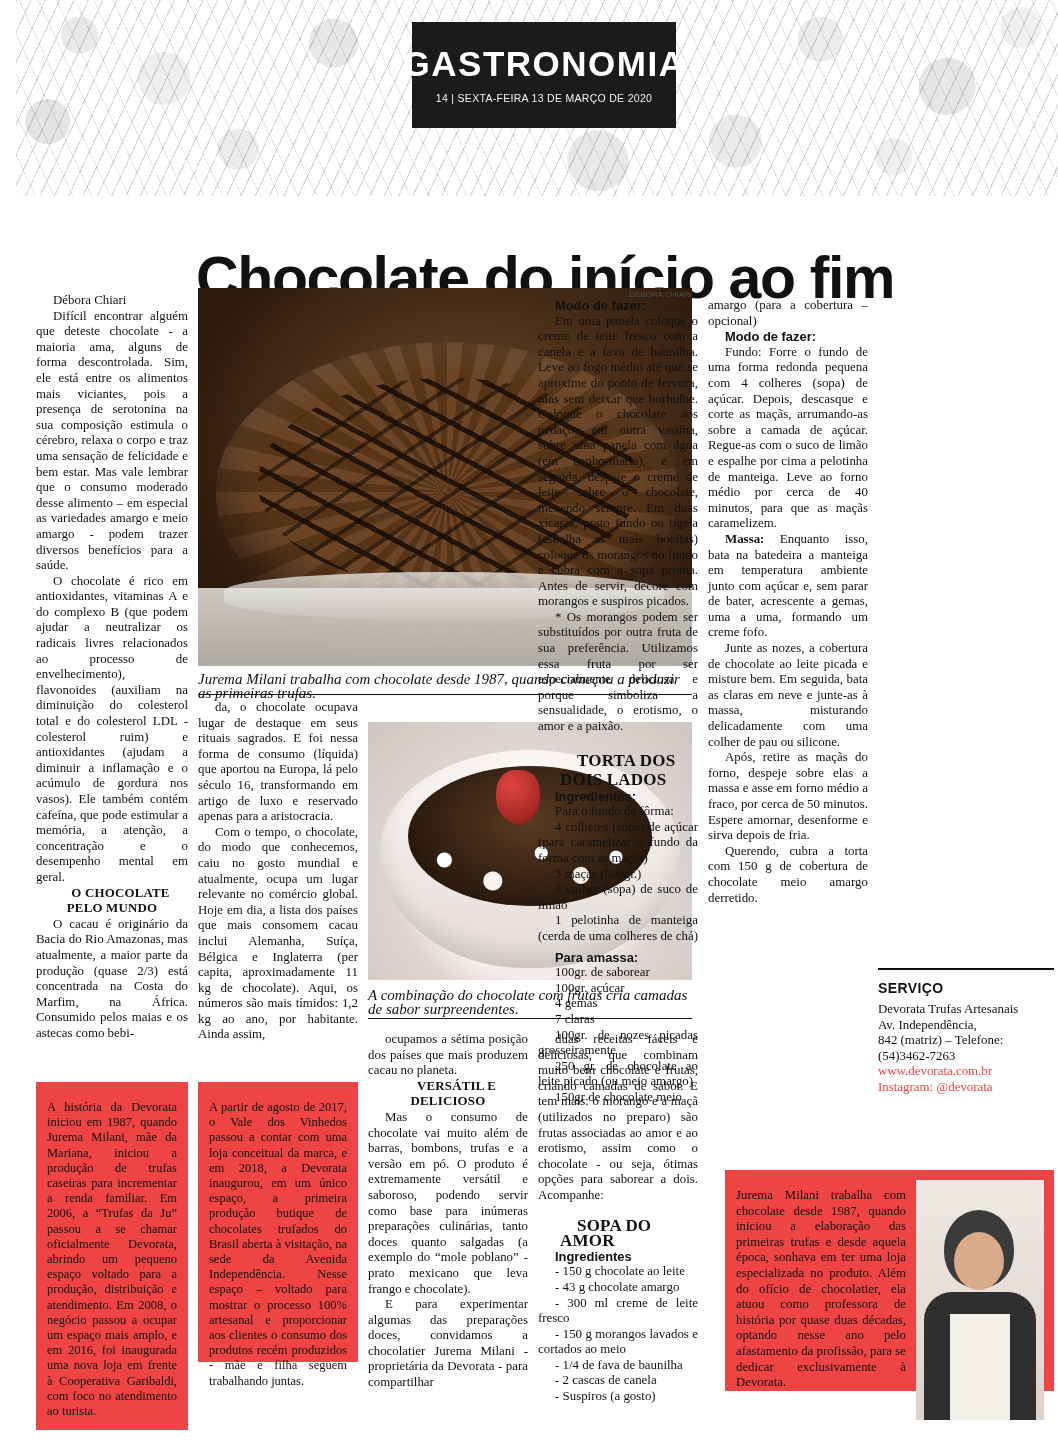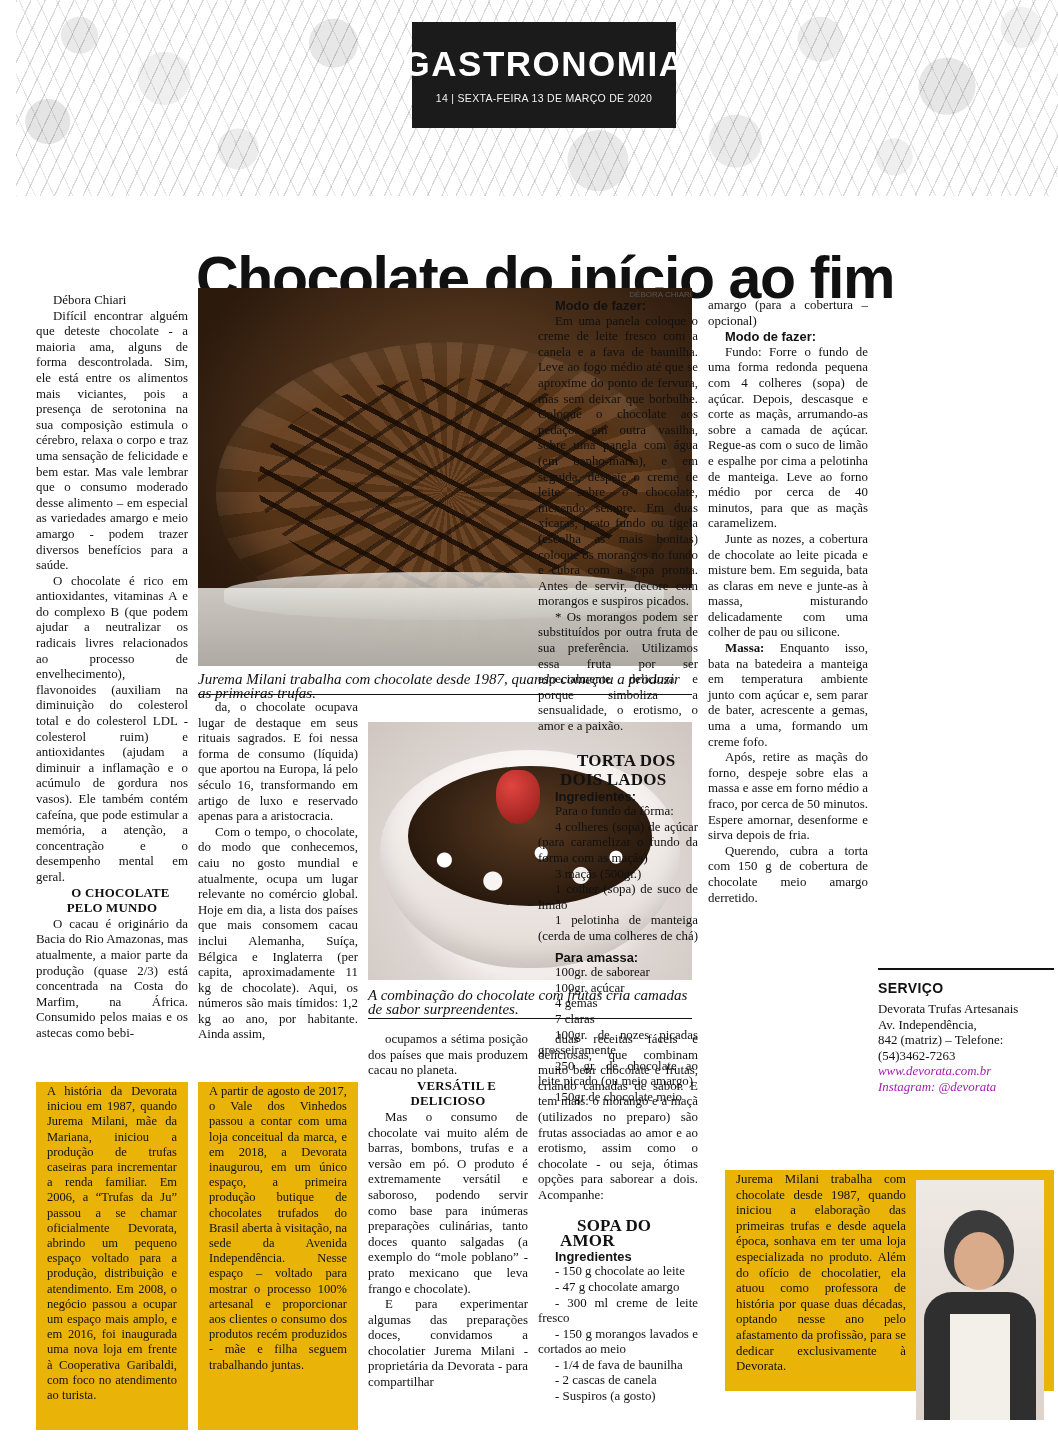--- a/index.html
+++ b/index.html
@@ -178,27 +178,27 @@
   
   #c2 { left:182px; top:700px; width:160px; }
   #c3 { left:352px; top:1032px; width:160px; }
   #c4 { left:522px; top:1032px; width:160px; }
   #c5 { left:522px; top:298px; width:160px; }
   #c6 { left:692px; top:298px; width:160px; }
 
   
   .ybox {
     position:absolute;
-    background:#eab308;
-    padding:2px 11px;
+    background:#ef4444;
+    padding:18px 11px;
     font-size:12.5px; line-height:15.2px;
     text-align:justify;
   }
   #ybox1 { left:20px; top:1082px; width:152px; height:348px; }
-  #ybox2 { left:182px; top:1082px; width:160px; height:348px; }
+  #ybox2 { left:182px; top:1082px; width:160px; height:280px; }
   #ybox3 { left:709px; top:1170px; width:329px; height:221px; }
   .ybox p { margin:0; text-indent:0; }
 
   #ybox3 .yb3-text {
     width:170px; font-size:12.8px; line-height:15.6px;
   }
   .yb3-photo {
     position:absolute; right:10px; top:10px; width:128px; height:240px;
     background:linear-gradient(#efe9e4,#ddd3cb);
     overflow:hidden;
@@ -227,21 +227,21 @@
   .servico-rule { position:absolute; left:862px; top:968px; width:176px; height:2px; background:#111; }
   .servico {
     position:absolute; left:862px; top:980px; width:176px;
   }
   .servico h4 {
     margin:0 0 6px 0;
     font-family:"Liberation Sans", sans-serif;
     font-size:14px; letter-spacing:.4px;
   }
   .servico p { margin:0; font-size:12.9px; line-height:15.6px; text-indent:0; }
-  .servico .link { color:#a21caf;font-style:italic; }
+  .servico .link { color:#ef4444; }
 </style>
 </head>
 <body>
 
 <div class="page">
 
   <div class="banner">
     <div class="banner-pattern"></div>
     <div class="banner-lines"></div>
     <div class="banner-box">
@@ -289,21 +289,21 @@
     <p class="subhead">VERSÁTIL E DELICIOSO</p>
     <p>Mas o consumo de chocolate vai muito além de barras, bombons, trufas e a versão em pó. O produto é extremamente versátil e saboroso, podendo servir como base para inúmeras preparações culinárias, tanto doces quanto salgadas (a exemplo do “mole poblano” - prato mexicano que leva frango e chocolate).</p>
     <p>E para experimentar algumas das preparações doces, convidamos a chocolatier Jurema Milani - proprietária da Devorata - para compartilhar</p>
   </div>
 
   <div class="col" id="c4">
     <p>duas receitas fáceis e deliciosas, que combinam muito bem chocolate e frutas, criando camadas de sabor. E tem mais: o morango e a maçã (utilizados no preparo) são frutas associadas ao amor e ao erotismo, assim como o chocolate - ou seja, ótimas opções para saborear a dois. Acompanhe:</p>
     <p class="subhead left" style="font-size:17px;margin-top:14px;">SOPA DO AMOR</p>
     <p class="small-label">Ingredientes</p>
     <p class="listline">- 150 g chocolate ao leite</p>
-    <p class="listline">- 47 g chocolate amargo</p>
+    <p class="listline">- 43 g chocolate amargo</p>
     <p class="listline">- 300 ml creme de leite fresco</p>
     <p class="listline">- 150 g morangos lavados e cortados ao meio</p>
     <p class="listline">- 1/4 de fava de baunilha</p>
     <p class="listline">- 2 cascas de canela</p>
     <p class="listline">- Suspiros (a gosto)</p>
   </div>
 
   <div class="col" id="c5">
     <p class="kicker" style="margin-top:0;">Modo de fazer:</p>
     <p>Em uma panela coloque o creme de leite fresco com a canela e a fava de baunilha. Leve ao fogo médio até que se aproxime do ponto de fervura, mas sem deixar que borbulhe. Coloque o chocolate aos pedaços em outra vasilha, sobre uma panela com água (em banho-maria), e em seguida, despeje o creme de leite sobre o chocolate, mexendo sempre. Em duas xícaras, prato fundo ou tigela (escolha as mais bonitas) coloque os morangos no fundo e cubra com a sopa pronta. Antes de servir, decore com morangos e suspiros picados.</p>
@@ -322,22 +322,22 @@
     <p class="listline">7 claras</p>
     <p>100gr. de nozes picadas grosseiramente</p>
     <p>250 gr. de chocolate ao leite picado (ou meio amargo)</p>
     <p class="listline">150gr de chocolate meio</p>
   </div>
 
   <div class="col" id="c6">
     <p class="noind">amargo (para a cobertura – opcional)</p>
     <p class="kicker">Modo de fazer:</p>
     <p>Fundo: Forre o fundo de uma forma redonda pequena com 4 colheres (sopa) de açúcar. Depois, descasque e corte as maçãs, arrumando-as sobre a camada de açúcar. Regue-as com o suco de limão e espalhe por cima a pelotinha de manteiga. Leve ao forno médio por cerca de 40 minutos, para que as maçãs caramelizem.</p>
+    <p><b>Massa:</b><span> Enquanto isso, bata na batedeira a manteiga em temperatura ambiente junto com açúcar e, sem parar de bater, acrescente a gemas, uma a uma, formando um creme fofo.</span></p>
     <p>Junte as nozes, a cobertura de chocolate ao leite picada e misture bem. Em seguida, bata as claras em neve e junte-as à massa, misturando delicadamente com uma colher de pau ou silicone.</p>
-    <p><b>Massa:</b><span> Enquanto isso, bata na batedeira a manteiga em temperatura ambiente junto com açúcar e, sem parar de bater, acrescente a gemas, uma a uma, formando um creme fofo.</span></p>
     <p>Após, retire as maçãs do forno, despeje sobre elas a massa e asse em forno médio a fraco, por cerca de 50 minutos. Espere amornar, desenforme e sirva depois de fria.</p>
     <p>Querendo, cubra a torta com 150 g de cobertura de chocolate meio amargo derretido.</p>
   </div>
 
   <div class="servico-rule"></div>
   <div class="servico">
     <h4>SERVIÇO</h4>
     <p>Devorata Trufas Artesanais</p>
     <p>Av. Independência,</p>
     <p>842 (matriz) – Telefone:</p>

